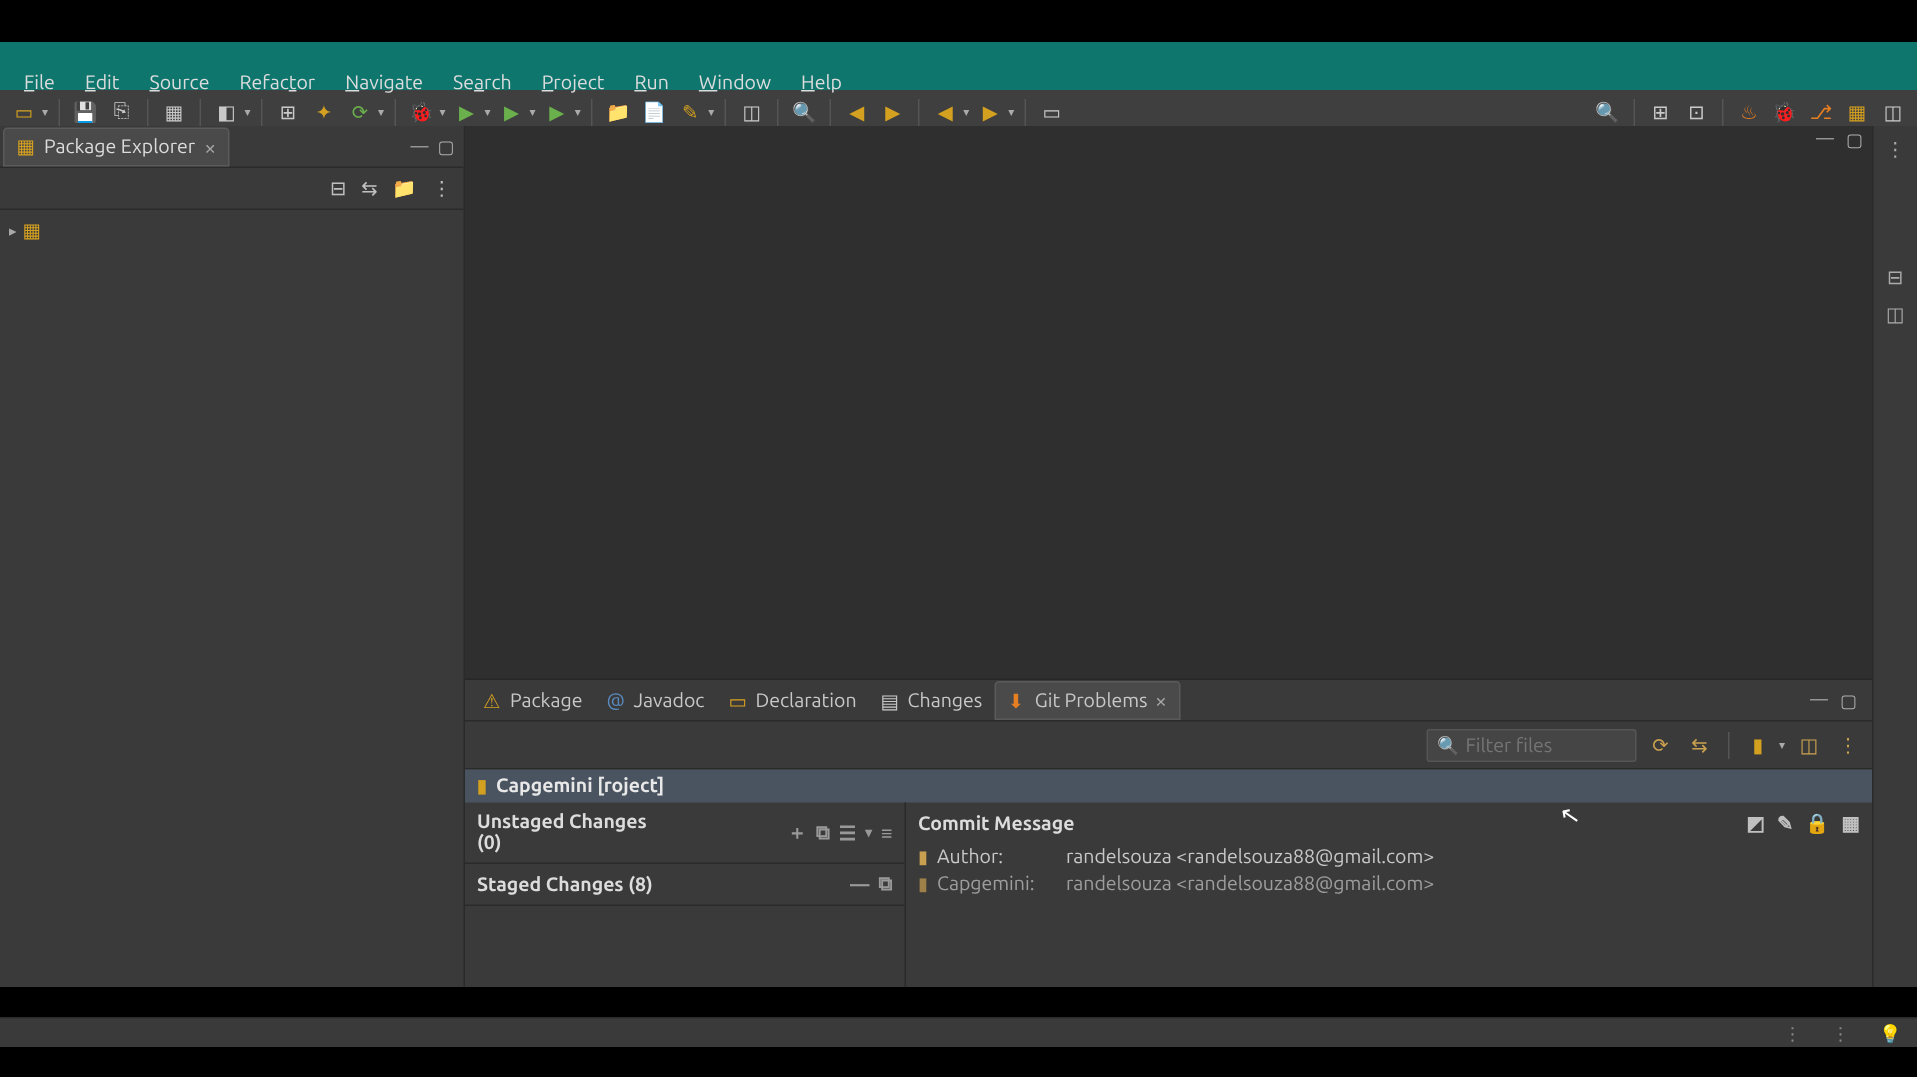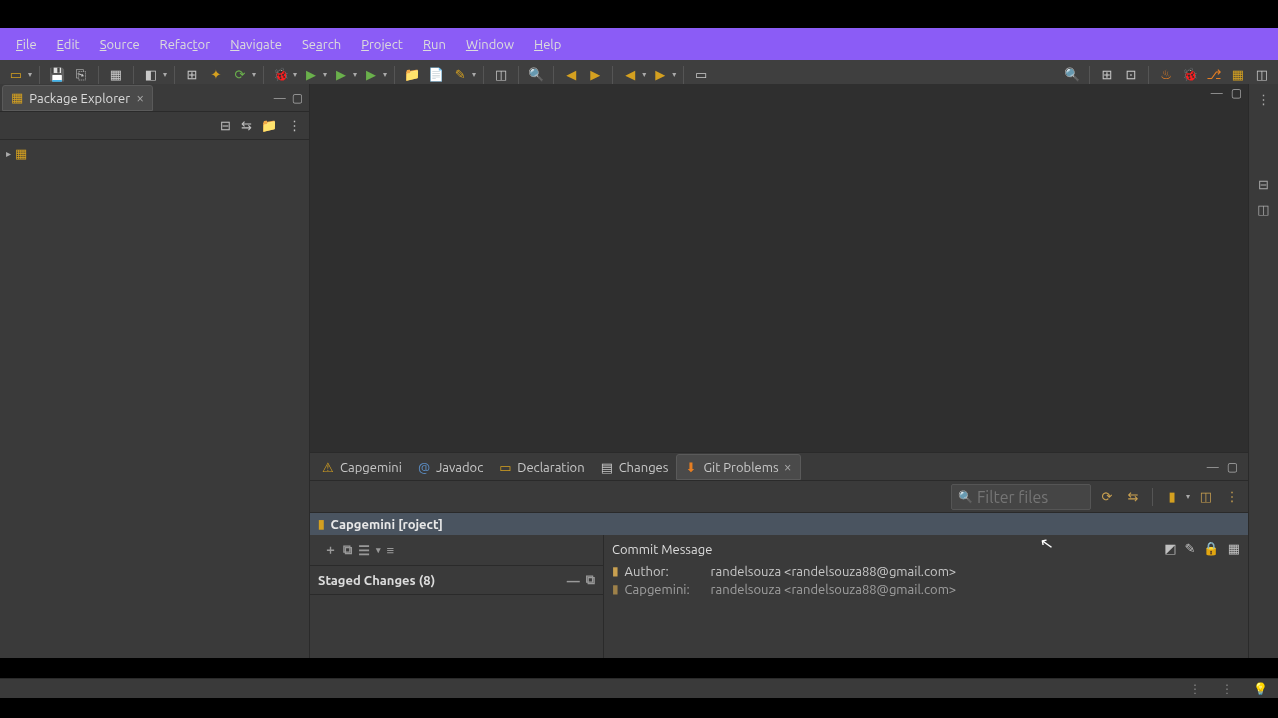--- a/index.html
+++ b/index.html
@@ -1,18 +1,18 @@
 <!DOCTYPE html>
 <html><head>
 <meta charset="utf-8">
 <style>
 *{margin:0;padding:0;box-sizing:border-box;font-family:Ubuntu,Arial,sans-serif;font-size:13px;user-select:none}
 body{background:#000;width:1278px;height:718px;overflow:hidden;position:relative}
 .titlebar{height:28px;background:#000}
-.menubar{height:26px;background:#8b5cf6;display:flex;align-items:center;padding:16px 6px;gap:0}
+.menubar{height:26px;background:#0f766e;display:flex;align-items:flex-start;padding:16px 6px;gap:0}
 .menubar span{color:#dcdcdc;padding:4px 10px;cursor:pointer}
 .menubar u{text-decoration:underline}
 .toolbar{height:30px;background:#3f3f3f;border-bottom:1px solid #2a2a2a;display:flex;align-items:center;padding:0 6px;gap:4px}
 .tbtn{width:20px;height:20px;display:flex;align-items:center;justify-content:center;cursor:pointer;color:#c9c9c9;font-size:13px}
 .tsep{width:1px;height:18px;background:#555;margin:0 3px}
 .drop{font-size:8px;color:#aaa;margin-left:-2px;cursor:pointer}
 .spacer{flex:1}
 .workspace{position:absolute;top:84px;left:0;right:30px;bottom:60px;display:flex}
 .left-panel{width:310px;background:#3a3a3a;display:flex;flex-direction:column;border-right:1px solid #2a2a2a}
 .view-tab{height:28px;background:#3a3a3a;display:flex;align-items:center;border-bottom:1px solid #2a2a2a}
@@ -35,33 +35,33 @@
 .bottom-panel{height:205px;background:#3a3a3a;display:flex;flex-direction:column}
 .bottom-tabs{height:28px;display:flex;align-items:center;border-bottom:1px solid #2a2a2a;padding:0 4px}
 .btab{padding:4px 8px;color:#c8c8c8;display:flex;align-items:center;gap:5px;cursor:pointer;font-size:13px}
 .btab.active{background:#4a4a4a;border:1px solid #5a5a5a;border-radius:3px 3px 0 0}
 .btab .ticon{width:13px;height:13px;display:inline-block}
 .btab .close{color:#aaa;font-size:14px}
 .btabs-controls{margin-left:auto;display:flex;gap:8px;padding-right:6px}
 .btabs-controls span{color:#aaa;cursor:pointer;font-size:12px}
 .staging-toolbar{height:32px;display:flex;align-items:center;justify-content:flex-end;padding:0 6px;gap:6px;border-bottom:1px solid #2a2a2a}
 .filter-box{display:flex;align-items:center;background:#454545;border:1px solid #555;border-radius:2px;padding:3px 6px;width:140px}
-.filter-box input{background:transparent;border:none;outline:none;color:#5eead4;font-size:16px;width:100%}
+.filter-box input{background:transparent;border:none;outline:none;color:#5eead4;font-size:13px;width:100%}
 .filter-box .sicon{color:#aaa;margin-right:4px;font-size:12px}
 .stbtn{width:20px;height:20px;display:flex;align-items:center;justify-content:center;cursor:pointer;color:#c9a050;font-size:13px}
 .repo-header{background:#4a5460;padding:4px 8px;color:#e8e8e8;font-weight:bold;font-size:14px;display:flex;align-items:center;gap:6px}
 .repo-header .ricon{color:#d4a020;font-size:12px}
 .staging-body{flex:1;display:flex}
 .changes-col{width:294px;display:flex;flex-direction:column;border-right:1px solid #2a2a2a}
 .change-section{padding:6px 8px;border-bottom:1px solid #2a2a2a}
 .sec-header{display:flex;align-items:center;color:#dcdcdc;font-weight:bold;font-size:13px}
 .sec-header .title{flex:1}
 .sec-header .sbtn{color:#999;cursor:pointer;margin-left:6px;font-size:13px}
 .commit-col{flex:1;padding:6px 8px;display:flex;flex-direction:column}
-.commit-header{display:flex;align-items:center;color:#dcdcdc;font-weight:normal;margin-bottom:6px}
+.commit-header{display:flex;align-items:center;color:#dcdcdc;font-weight:bold;margin-bottom:6px}
 .commit-header .title{flex:1}
 .commit-header .cbtn{color:#c0c0c0;cursor:pointer;margin-left:8px;font-size:13px}
 .author-row{display:flex;align-items:center;gap:6px;color:#c8c8c8;padding:2px 0;font-size:13px}
 .author-row .aicon{color:#c9a050;font-size:12px}
 .author-row .label{width:80px}
 .right-trim{position:absolute;top:84px;right:0;width:30px;bottom:60px;background:#3a3a3a;border-left:1px solid #2a2a2a;display:flex;flex-direction:column;align-items:center;gap:10px;padding-top:8px}
 .right-trim span{color:#aaa;cursor:pointer;font-size:13px}
 .statusbar{position:absolute;bottom:20px;left:0;right:0;height:20px;background:#3a3a3a;border-top:1px solid #2a2a2a;display:flex;align-items:center;justify-content:flex-end;padding:0 10px;gap:20px}
 .statusbar span{color:#888;font-size:12px}
 .cursor-ptr{position:absolute;left:1040px;top:534px;font-size:16px;color:#fff;pointer-events:none;transform:rotate(-10deg)}
@@ -179,21 +179,21 @@
       <div class="editor-controls">
         <span>—</span>
         <span>▢</span>
       </div>
     </div>
 
     <div class="bottom-panel">
       <div class="bottom-tabs">
         <div class="btab">
           <span class="ticon yellow">⚠</span>
-          <span>Capgemini</span>
+          <span>Package</span>
         </div>
         <div class="btab">
           <span class="ticon blue">@</span>
           <span>Javadoc</span>
         </div>
         <div class="btab">
           <span class="ticon yellow">▭</span>
           <span>Declaration</span>
         </div>
         <div class="btab">
@@ -227,20 +227,24 @@
 
       <div class="repo-header">
         <span class="ricon">▮</span>
         <span>Capgemini [roject]</span>
       </div>
 
       <div class="staging-body">
         <div class="changes-col">
           <div class="change-section">
             <div class="sec-header">
+              <span class="title">
+                <span>Unstaged Changes</span><br>
+                <span>(0)</span>
+              </span>
               <span class="sbtn plus-green">＋</span>
               <span class="sbtn plus-green">⧉</span>
               <span class="sbtn">☰</span>
               <span class="sbtn" style="font-size:9px">▾</span>
               <span class="sbtn">≡</span>
             </div>
           </div>
           <div class="change-section">
             <div class="sec-header">
               <span class="title">Staged Changes (8)</span>

